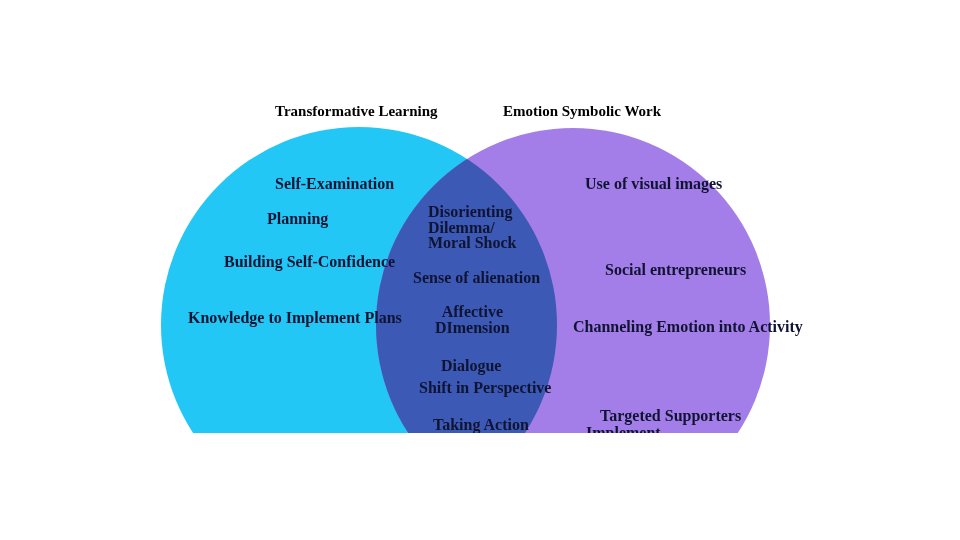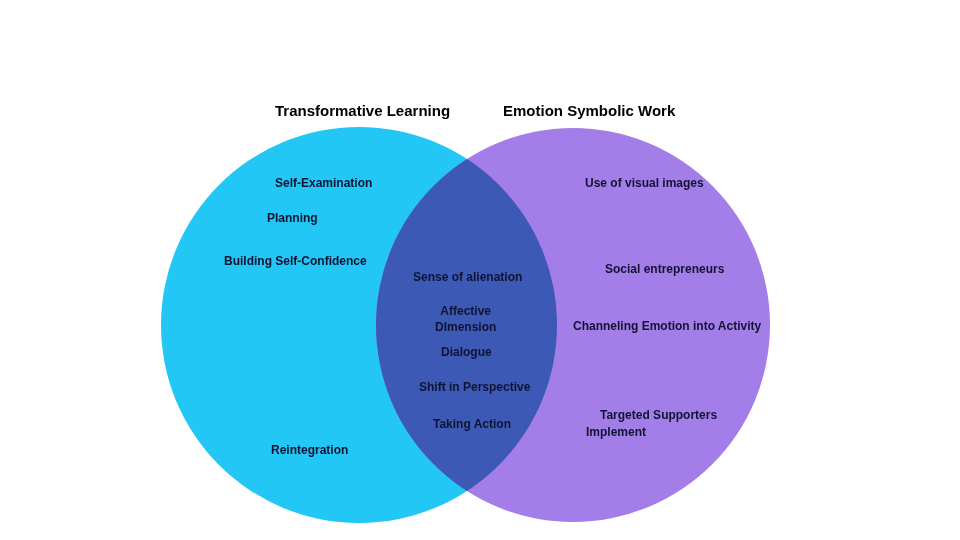--- a/index.html
+++ b/index.html
@@ -3,41 +3,41 @@
 <meta charset="utf-8">
 <style>
   html, body {
     margin: 0;
     padding: 0;
     background: #ffffff;
   }
   .slide {
     position: relative;
     width: 960px;
-    height: 540px;
+    height: 433px;
     background: #ffffff;
     overflow: hidden;
-    font-family: Liberation Sans, sans-serif;
+    font-family: Liberation Serif, serif;
   }
   .venn-svg {
     position: absolute;
     left: 0;
     top: 0;
   }
   .circle-title {
     position: absolute;
     font-size: 15px;
     font-weight: 700;
     color: #000000;
     white-space: nowrap;
     line-height: 18px;
   }
   .venn-item {
     position: absolute;
-    font-size: 12px;
+    font-size: 16px;
     font-weight: 600;
     color: #101433;
     white-space: pre-line;
     line-height: 15.5px;
   }
   .nowrap { white-space: nowrap; }
 </style>
 </head>
 <body>
 
@@ -53,26 +53,30 @@
     <circle cx="573" cy="325" r="197" fill="#A47EE8"></circle>
     <circle cx="573" cy="325" r="197" clip-path="url(#clip-left-circle)" fill="#3C59B5"></circle>
   </svg>
 
   <div class="circle-title" style="left:275px; top:102px;">Transformative Learning</div>
   <div class="circle-title" style="left:503px; top:102px;">Emotion Symbolic Work</div>
 
   <div class="venn-item nowrap" style="left:275px; top:176px;">Self-Examination</div>
   <div class="venn-item nowrap" style="left:267px; top:211px;">Planning</div>
   <div class="venn-item nowrap" style="left:224px; top:254px;">Building Self-Confidence</div>
+  <div class="venn-item nowrap" style="left:188px; top:310px;">Knowledge to Implement Plans</div>
   <div class="venn-item nowrap" style="left:271px; top:443px;text-align:center;">Reintegration</div>
 
+  <div class="venn-item" style="left:428px; top:204px;">Disorienting
+Dilemma/
+Moral Shock</div>
   <div class="venn-item nowrap" style="left:413px; top:270px;text-align:center;">Sense of alienation</div>
   <div class="venn-item" style="left:435px; top:304px;text-align:center;">Affective
 DImension</div>
-  <div class="venn-item nowrap" style="left:441px; top:345px;">Dialogue</div>
+  <div class="venn-item nowrap" style="left:441px; top:358px;">Dialogue</div>
   <div class="venn-item nowrap" style="left:419px; top:380px;">Shift in Perspective</div>
   <div class="venn-item nowrap" style="left:433px; top:417px;">Taking Action</div>
 
   <div class="venn-item nowrap" style="left:585px; top:176px;">Use of visual images</div>
   <div class="venn-item nowrap" style="left:605px; top:262px;">Social entrepreneurs</div>
   <div class="venn-item nowrap" style="left:573px; top:319px;">Channeling Emotion into Activity</div>
   <div class="venn-item nowrap" style="left:600px; top:380px;margin-top:28px;">Targeted Supporters</div>
   <div class="venn-item nowrap" style="left:586px; top:425px;">Implement</div>
 
 </div>

